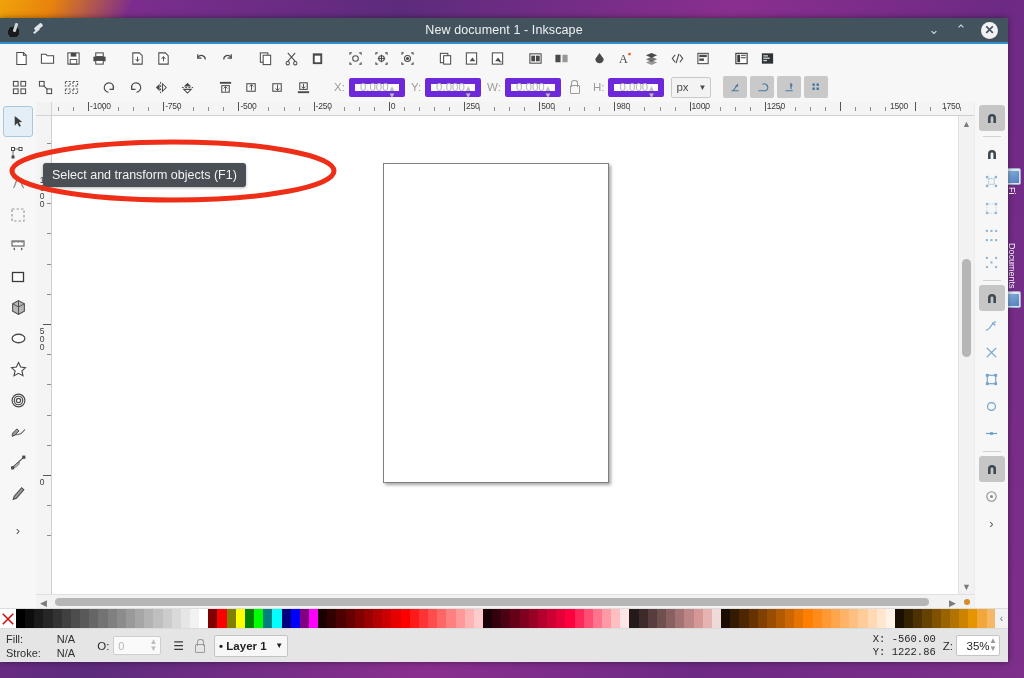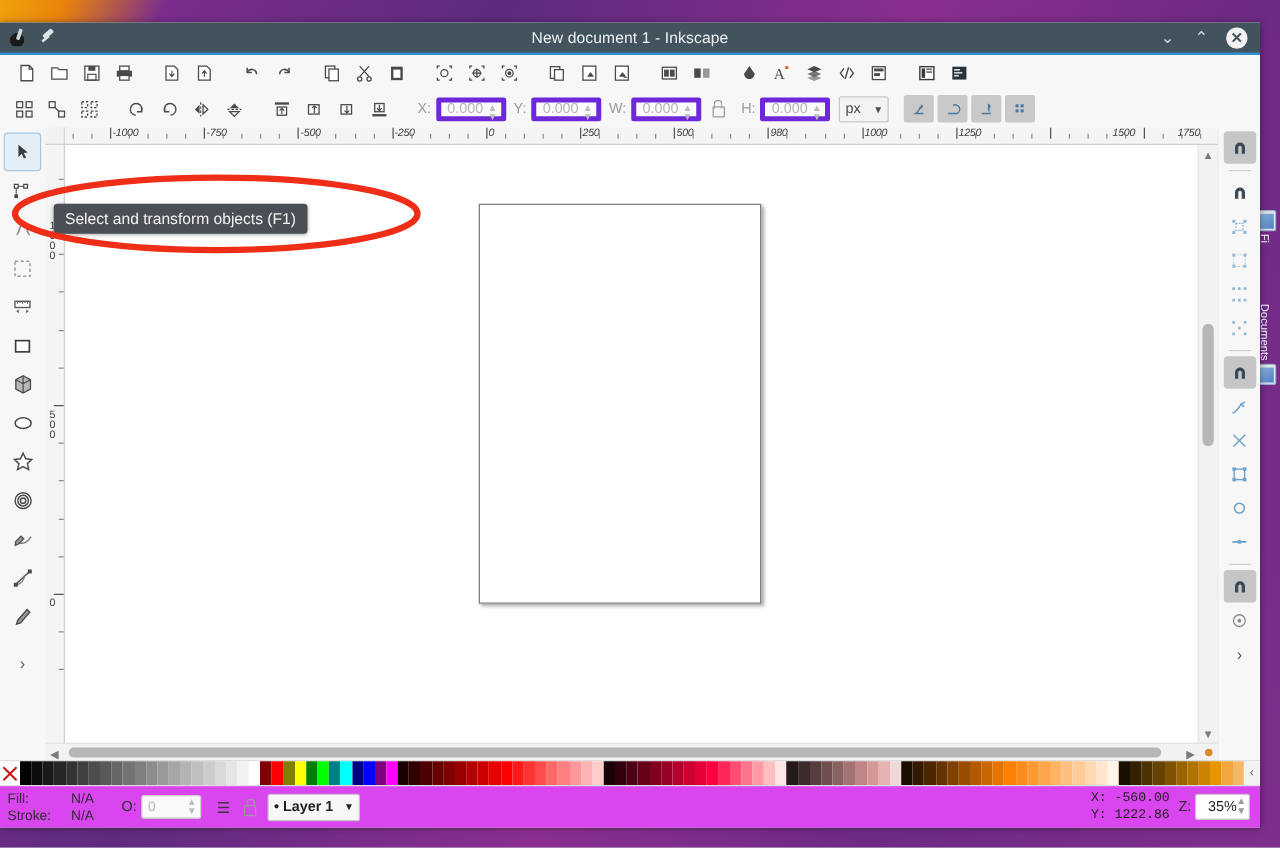--- a/index.html
+++ b/index.html
@@ -68,21 +68,21 @@
      padding-left:8px; gap:0; }
   #snapbar-row{ height:30px; flex:0 0 30px; background:#f7f7f7; display:flex; align-items:center;
      padding-left:6px; gap:0; }
   .tbtn{ width:26px; height:24px; display:flex; align-items:center; justify-content:center;
     border-radius:2px; }
   .sep{ width:12px; }
   .tbtn svg{ display:block; }
 
   
   .field-lbl{ font-size:11.5px; color:#9b9b9b; margin:0 4px 0 6px; }
-  .spin{ width:56px; height:19px; border:4px solid #6d28d9; background:#fafafa; border-radius:2px;
+  .spin{ width:56px; height:19px; border:6px solid #6d28d9; background:#fafafa; border-radius:2px;
     display:flex; align-items:center; padding-left:5px; font-size:11.5px; color:#b6b6b6;
     position:relative; }
   .spin .arrows{ position:absolute; right:3px; top:1px; display:flex; flex-direction:column;
     line-height:7px; font-size:8px; color:#bdbdbd; }
   .unit-sel{ width:40px; height:21px; border:1px solid #c9c9c9; background:#f3f3f3; border-radius:2px;
     display:flex; align-items:center; justify-content:space-between; padding:0 4px;
     font-size:11.5px; color:#4a4a4a; }
   .lock-ico{ width:14px;height:16px;position:relative; }
   .lock-ico::before{content:"";position:absolute;left:3px;top:6px;width:8px;height:7px;
     border:1.3px solid #9b9b9b;border-radius:1px;}
@@ -101,21 +101,21 @@
 
   #canvas-col{ flex:1; display:flex; flex-direction:column; min-width:0; }
   #ruler-row{ height:14px; display:flex; flex:0 0 14px; }
   #corner-box{ width:16px; height:14px; background:#f2f2f2; border-right:1px solid #d4d4d4;
     border-bottom:1px solid #d4d4d4; }
   #hruler{ flex:1; background:#f4f4f4; position:relative; border-bottom:1px solid #cfcfcf;
      overflow:hidden; }
   .tickL{ position:absolute; top:0; width:1px; height:9px; background:#555; }
   .tickS{ position:absolute; top:5px; width:1px; height:4px; background:#8d8d8d; }
   .rlabel{ position:absolute; top:-1px; font-size:8.5px; color:#3c3c3c; padding-left:2px;
-     letter-spacing:-.2px;font-style:italic; }
+     letter-spacing:-.2px; }
 
   #canvas-row{ flex:1; display:flex; min-height:0; }
   #vruler{ width:16px; background:#f4f4f4; position:relative; border-right:1px solid #cfcfcf;
      overflow:hidden; flex:0 0 16px; }
   .vtickL{ position:absolute; left:7px; width:9px; height:1px; background:#555; }
   .vtickS{ position:absolute; left:11px; width:5px; height:1px; background:#8d8d8d; }
   .vlabel{ position:absolute; left:1px; font-size:8.5px; color:#3c3c3c;
      writing-mode:vertical-rl; text-orientation:upright; letter-spacing:-2px; }
 
   #canvas{ flex:1; background:#ffffff; position:relative; overflow:hidden; }
@@ -148,21 +148,21 @@
   
   #palette-row{ height:20px; flex:0 0 20px; display:flex; align-items:stretch; background:#fff;
      border-top:1px solid #dcdcdc; }
   #pal-none{ width:16px; display:flex;align-items:center;justify-content:center; background:#fff; }
   #swatches{ flex:1; display:flex; }
   .sw{ flex:1 1 0; }
   #pal-arrow{ width:13px; display:flex; align-items:center; justify-content:center;
     font-size:10px; color:#6d6d6d; background:#f2f2f2; }
 
   
-  #statusbar{ height:34px; flex:0 0 34px; background:#d946ef; display:flex; align-items:center;
+  #statusbar{ height:34px; flex:0 0 34px; background:#e5e5e5; display:flex; align-items:center;
      border-top:1px solid #dcdcdc; font-size:11.5px; color:#2a2a2a; padding-left:6px; }
   #fillstroke{ display:grid; grid-template-columns:auto auto; gap:0 16px; font-size:11px;
      line-height:14px; color:#2f2f2f; }
   .na{ color:#2f2f2f; }
   #opacity-grp{ display:flex; align-items:center; margin-left:22px; gap:4px; }
   #o-field{ width:48px; height:19px; border:1px solid #cfcfcf; background:#fafafa; border-radius:2px;
      font-size:11px; color:#b6b6b6; display:flex; align-items:center; padding-left:4px; position:relative;}
   #layer-grp{ display:flex; align-items:center; gap:8px; margin-left:12px; }
   .eye-ico{ font-size:12px; color:#3a3a3a; }
   #layer-sel{ width:74px; height:22px; border:1px solid #c4c4c4; background:#f7f7f7; border-radius:2px;

